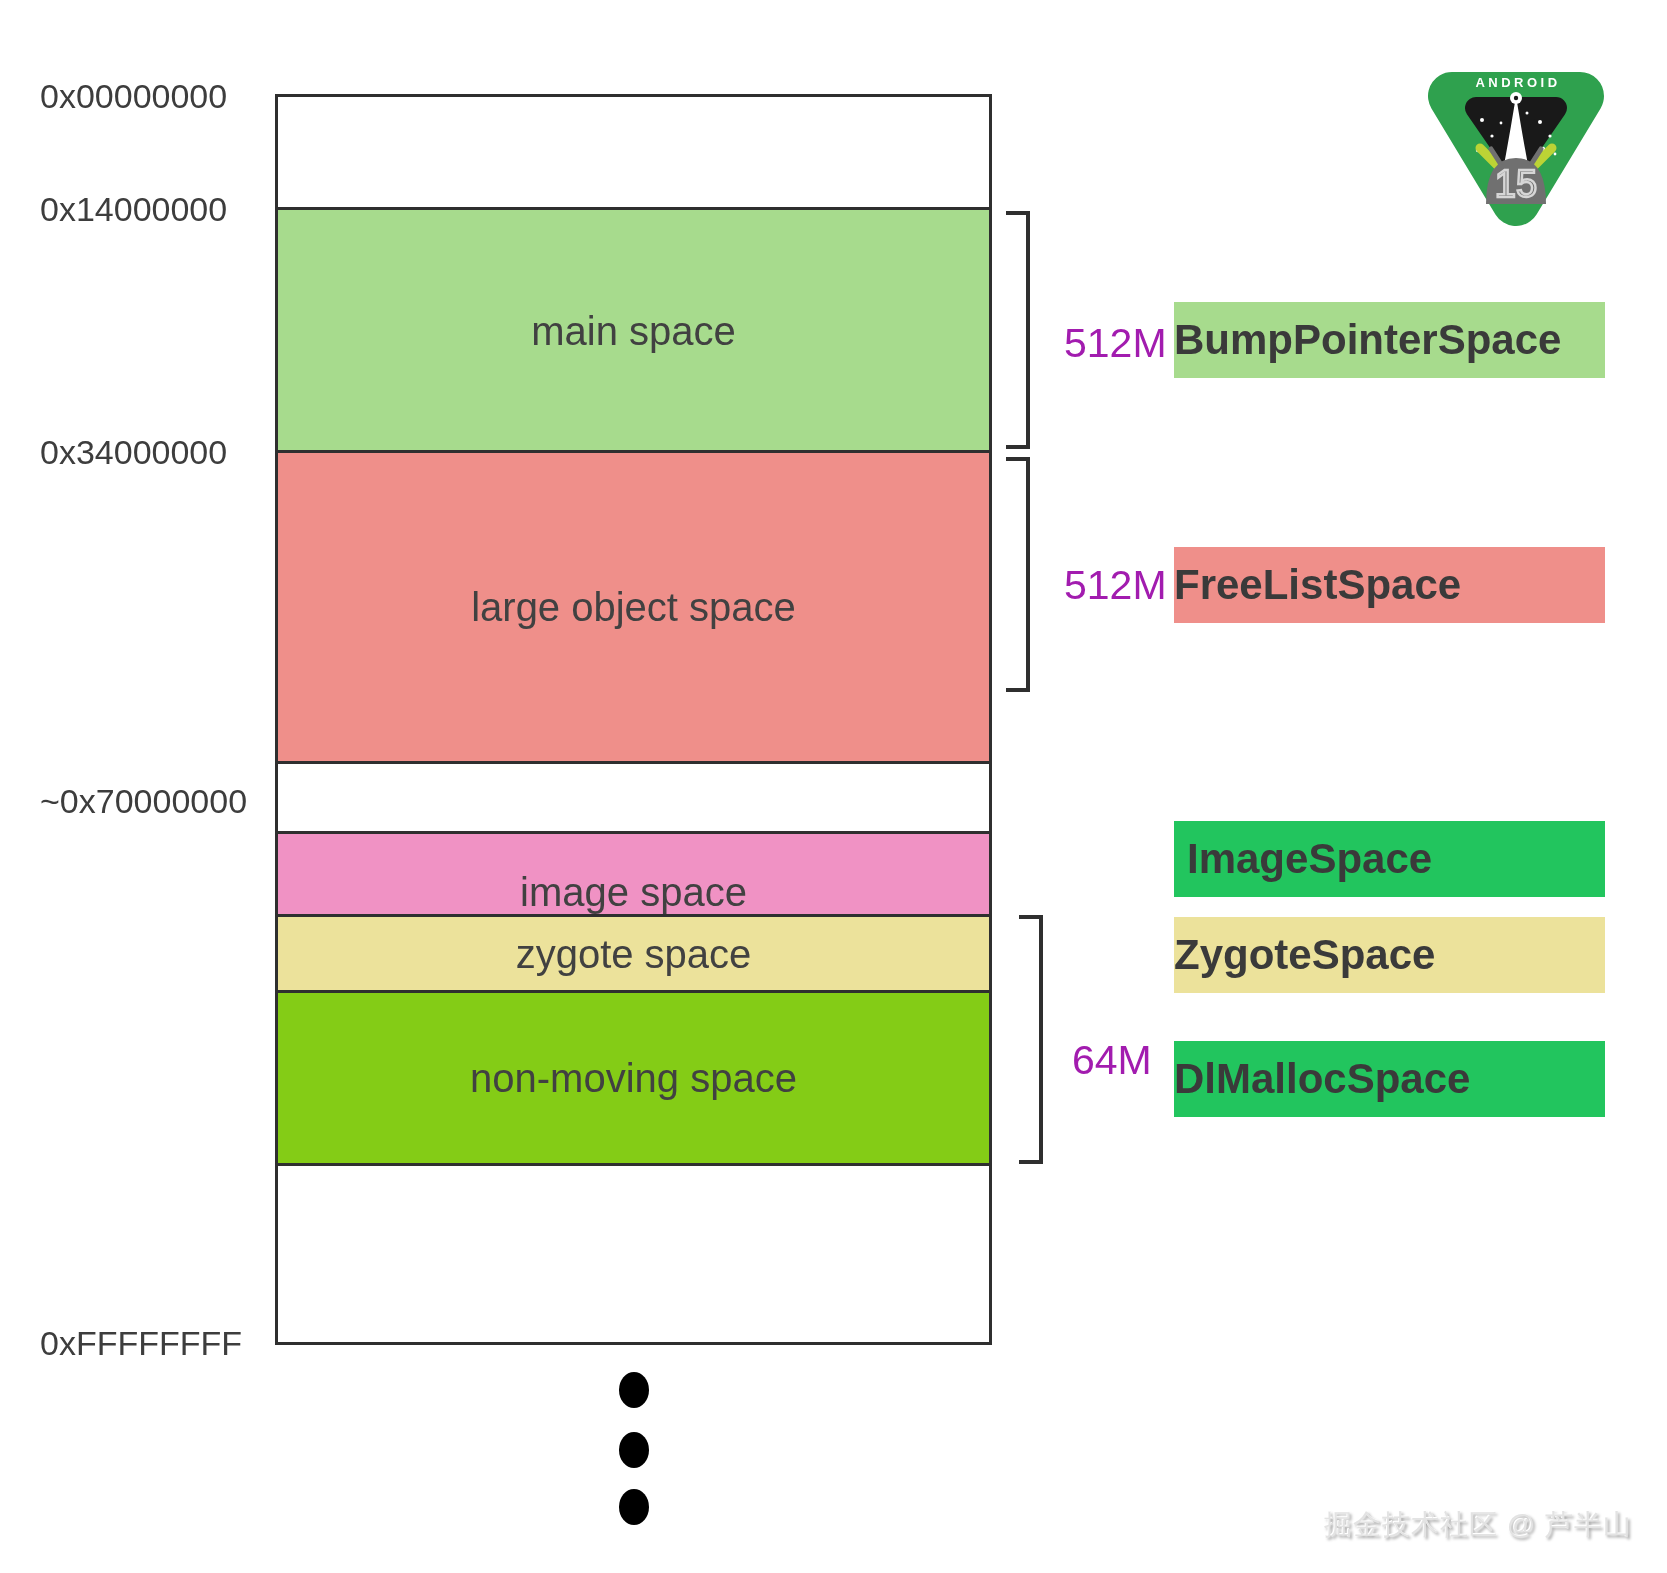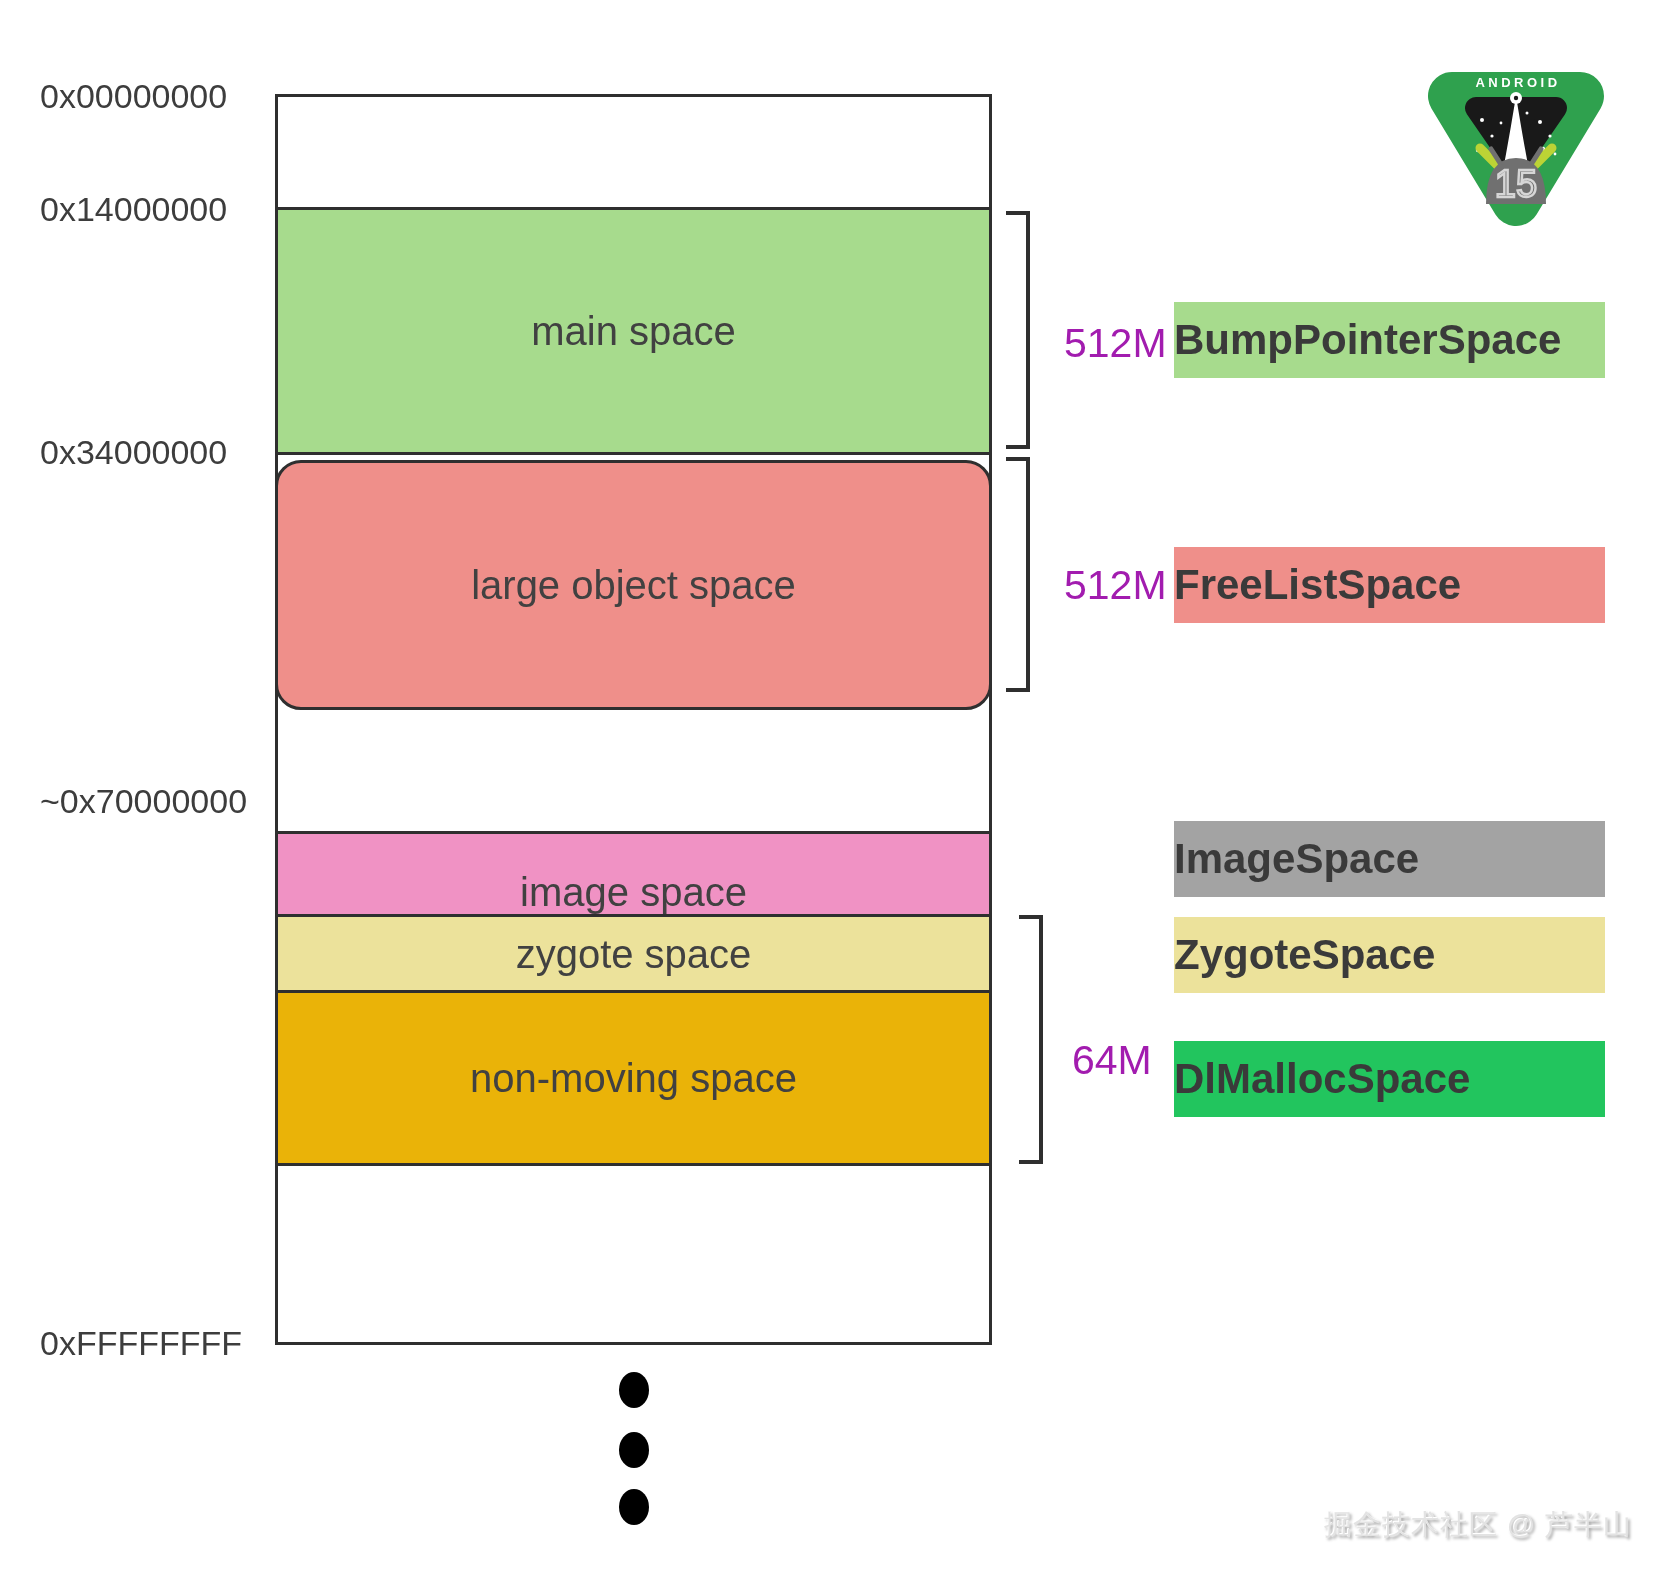--- a/index.html
+++ b/index.html
@@ -18,21 +18,21 @@
     left:275px;top:94px;width:717px;height:1251px;
     border:3px solid #2f2f2f;background:#ffffff;
   }
   
   .band{
     left:275px;width:717px;border:3px solid #2f2f2f;
     display:flex;align-items:center;justify-content:center;
     font-size:40px;color:#414141;
   }
   .band-main   {top:207px;height:248px;}
-  .band-large  {top:460px;height:250px;border-radius:26px;}
+  .band-large  {top:450px;height:314px;}
   .band-image  {top:791px;height:122px;margin-top:40px;}
   .band-zygote {top:914px;height:80px;}
   .band-nonmov {top:990px;height:176px;}
   
   .bracket{
     width:24px;
     border-top:4px solid #2f2f2f;
     border-right:4px solid #2f2f2f;
     border-bottom:4px solid #2f2f2f;
   }
@@ -89,39 +89,39 @@
 </div>
 <div class="abs band band-large" style="background: rgb(239, 143, 138);">
   <span>large object space</span>
 </div>
 <div class="abs band band-image" style="background: rgb(240, 146, 196);">
   <span>image space</span>
 </div>
 <div class="abs band band-zygote" style="background: rgb(236, 226, 155);">
   <span>zygote space</span>
 </div>
-<div class="abs band band-nonmov" style="background: #eab308; justify-content: center;">
+<div class="abs band band-nonmov" style="background: #84cc16; justify-content: center;">
   <span>non-moving space</span>
 </div>
 
 <div class="abs bracket bracket-1"></div>
 <div class="abs bracket bracket-2"></div>
 <div class="abs bracket bracket-3"></div>
 
 <div class="abs size-label size-1">512M</div>
 <div class="abs size-label size-2">512M</div>
 <div class="abs size-label size-3">64M</div>
 
 <div class="abs legend legend-1" style="background: rgb(167, 219, 141);">
   <span>BumpPointerSpace</span>
 </div>
 <div class="abs legend legend-2" style="background: rgb(239, 143, 138);">
   <span>FreeListSpace</span>
 </div>
-<div class="abs legend legend-3" style="background: #a3a3a3;">
+<div class="abs legend legend-3" style="background: #22c55e; padding-left: 13px;">
   <span>ImageSpace</span>
 </div>
 <div class="abs legend legend-4" style="background: rgb(236, 226, 155);">
   <span>ZygoteSpace</span>
 </div>
 <div class="abs legend legend-5" style="background: #22c55e;">
   <span>DlMallocSpace</span>
 </div>
 
 <svg class="abs badge" viewBox="0 0 176 166">

